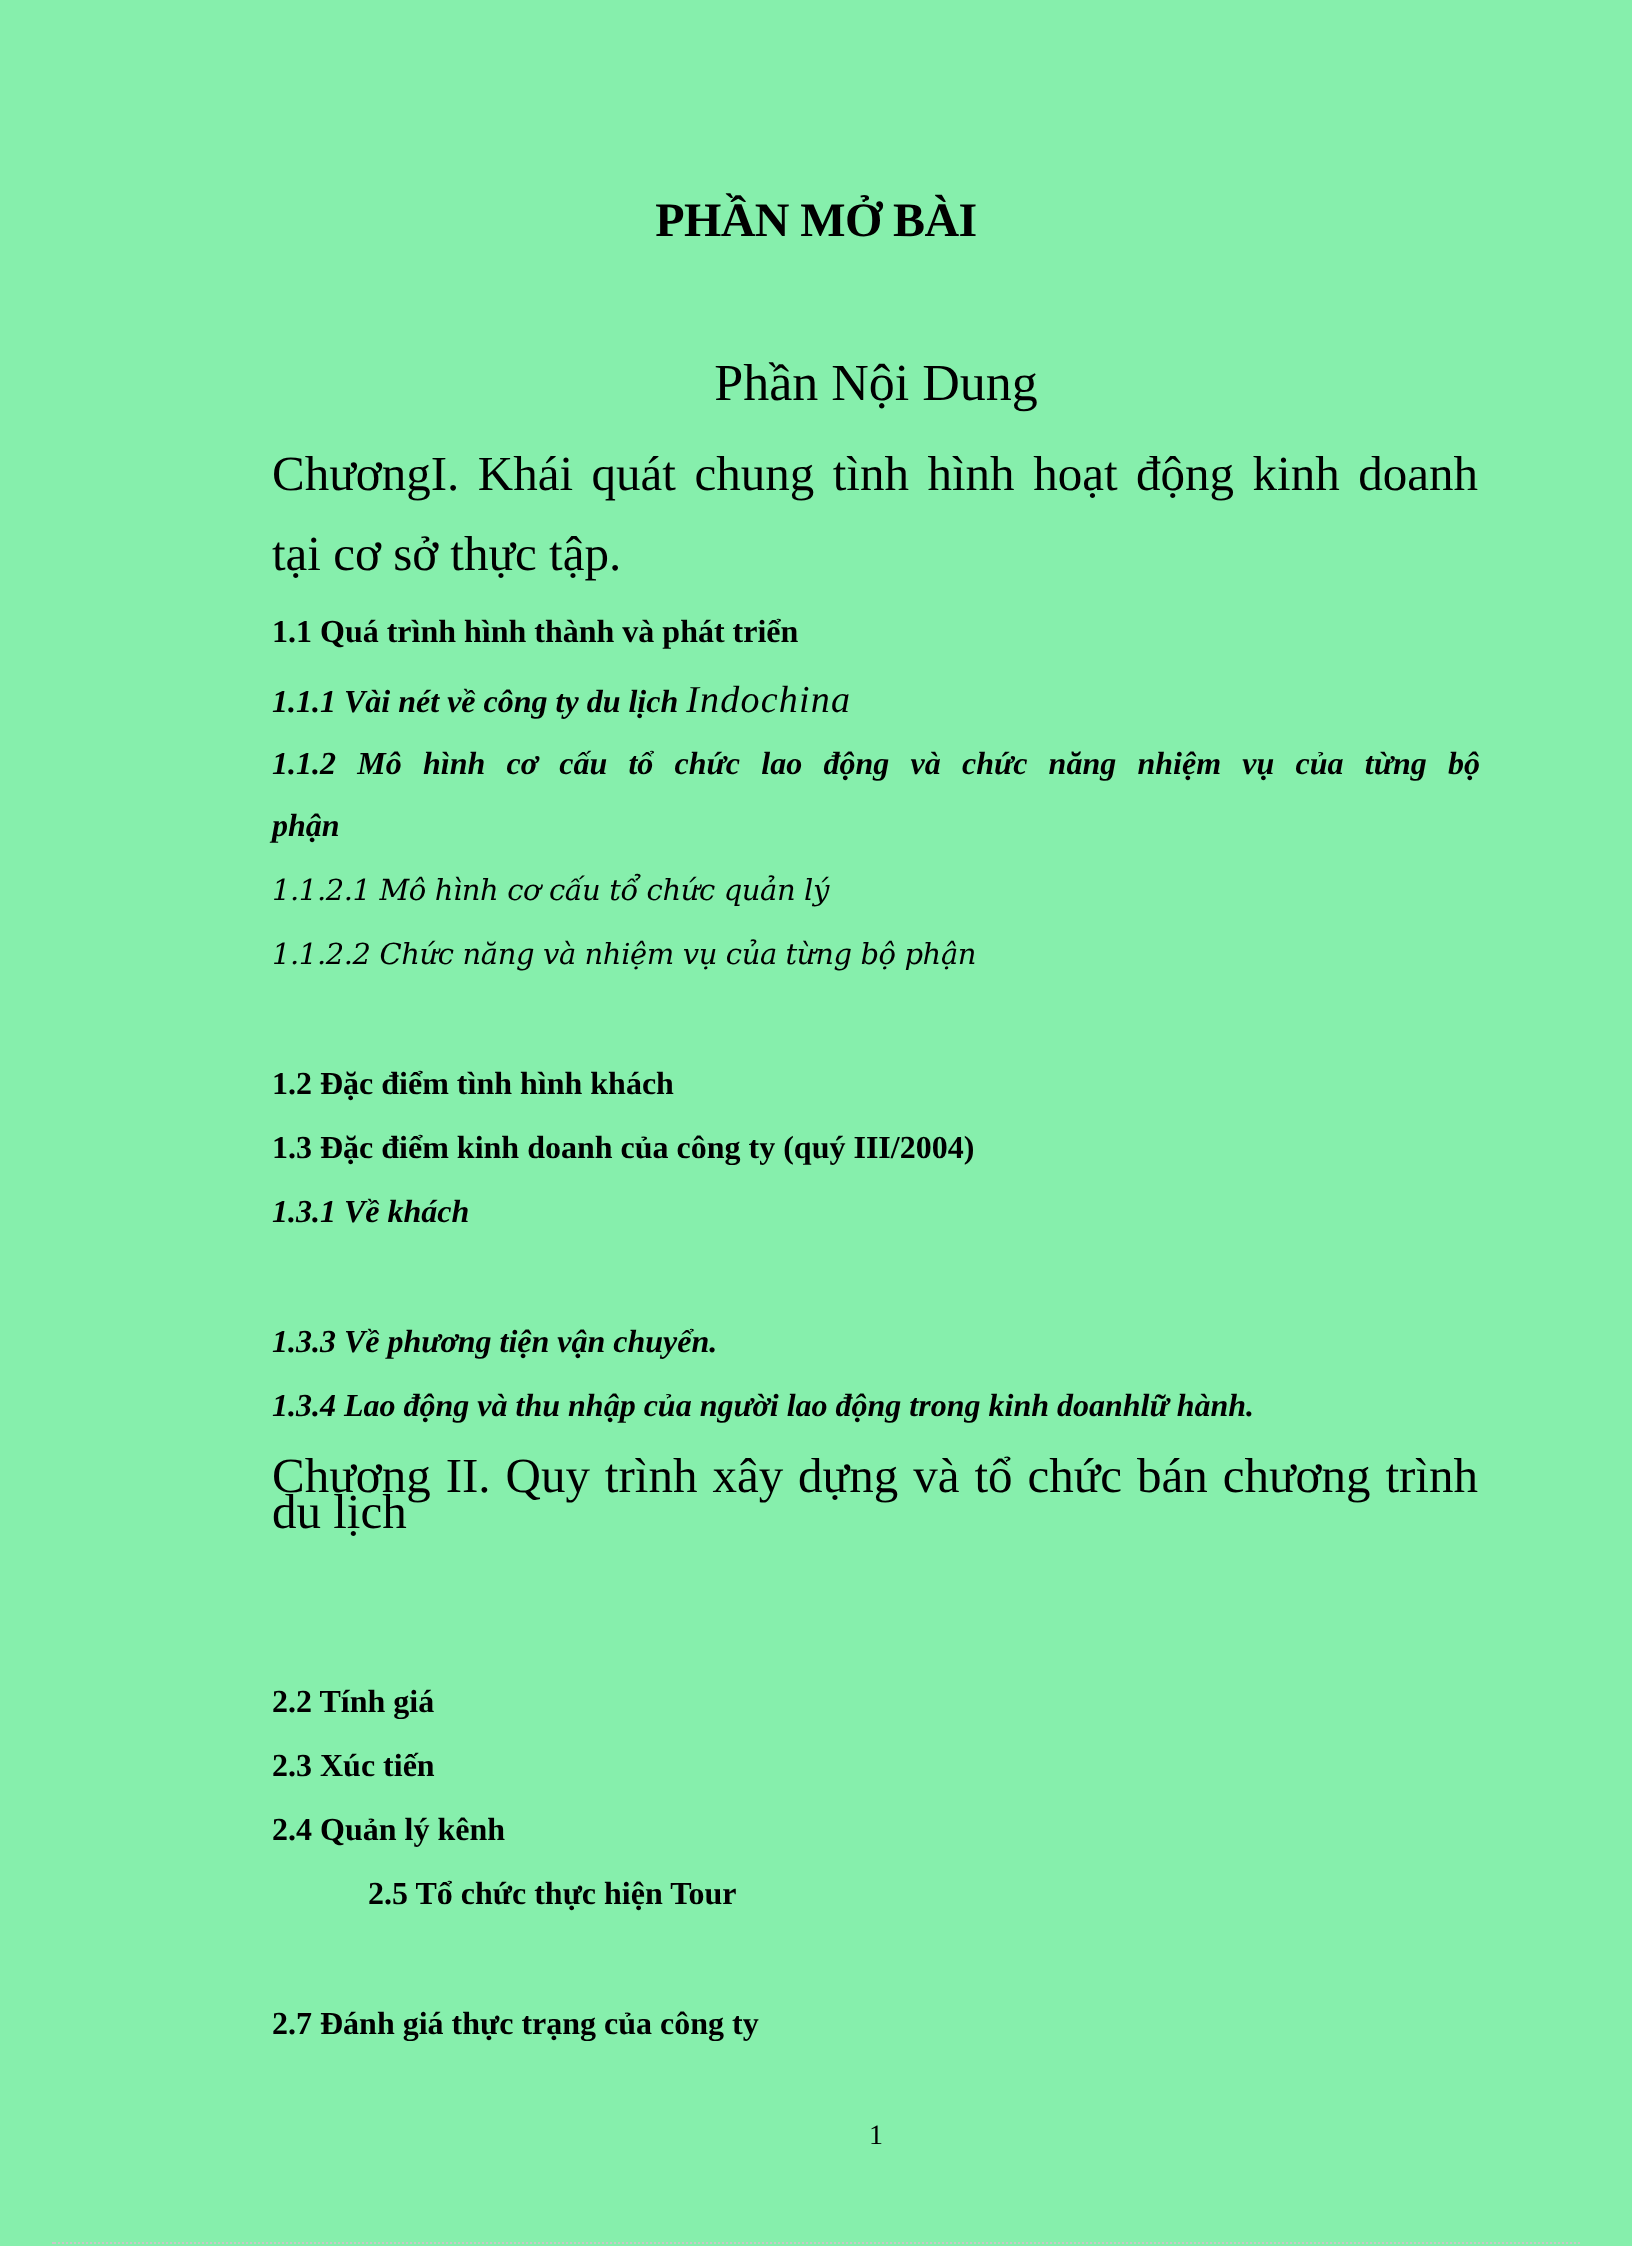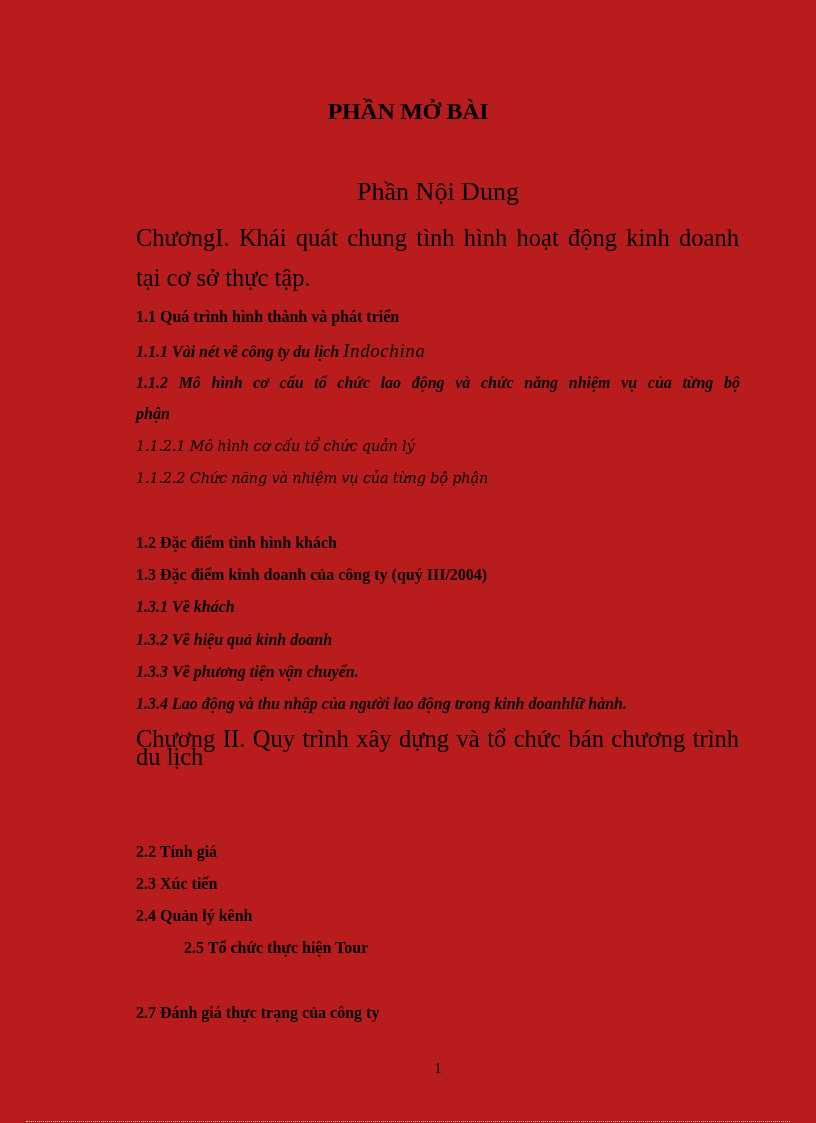--- a/index.html
+++ b/index.html
@@ -12,21 +12,21 @@
       height: 1123px;
       position: relative;
       overflow: hidden;
       font-family: "Liberation Serif", "DejaVu Serif", serif;
       color: #000000;
     }
     .page {
       position: absolute;
       left: 0; top: 0;
       width: 816px; height: 1123px;
-      background: #b91c1c;
+      background: #86efac;
     }
     .line {
       position: absolute;
       left: 136px;
       width: 604px;
       white-space: nowrap;
       line-height: 1;
     }
     .title {
       left: 0; width: 816px;
@@ -112,21 +112,20 @@
   <div class="line h3 justify-line" style="top:375px; width:604px;">1.1.2  Mô hình cơ cấu tổ chức lao động và chức năng nhiệm vụ của từng bộ</div>
   <div class="line h3" style="top:406px;">phận</div>
 
   <div class="line h4" style="top:439px;">1.1.2.1 Mô hình cơ cấu tổ chức quản lý</div>
   <div class="line h4" style="top:471px;">1.1.2.2 Chức năng và nhiệm vụ của từng bộ phận</div>
 
   <div class="line h2" style="top:535px;">1.2 Đặc điểm tình hình khách</div>
   <div class="line h2" style="top:567px;">1.3 Đặc điểm kinh doanh của công ty (quý III/2004)</div>
 
   <div class="line h3" style="top:599px;">1.3.1 Về khách</div>
-  <div class="line h3" style="top:632px;">1.3.2 Về hiệu quả kinh doanh</div>
   <div class="line h3" style="top:664px;">1.3.3 Về phương tiện vận chuyển.</div>
   <div class="line h3" style="top:696px;">1.3.4 Lao động và thu nhập của người lao động trong kinh doanhlữ hành.</div>
 
   <div class="line chapter justify" style="top:727px;">Chương II. Quy trình xây dựng và tổ chức bán chương trình</div>
   <div class="line chapter" style="top:745px;">du lịch</div>
 
   <div class="line h2" style="top:844px;">2.2 Tính giá</div>
   <div class="line h2" style="top:876px;">2.3 Xúc tiến</div>
   <div class="line h2" style="top:908px;">2.4 Quản lý kênh</div>
   <div class="line h2" style="top:940px;margin-left:48px;">2.5 Tổ chức thực hiện Tour</div>

